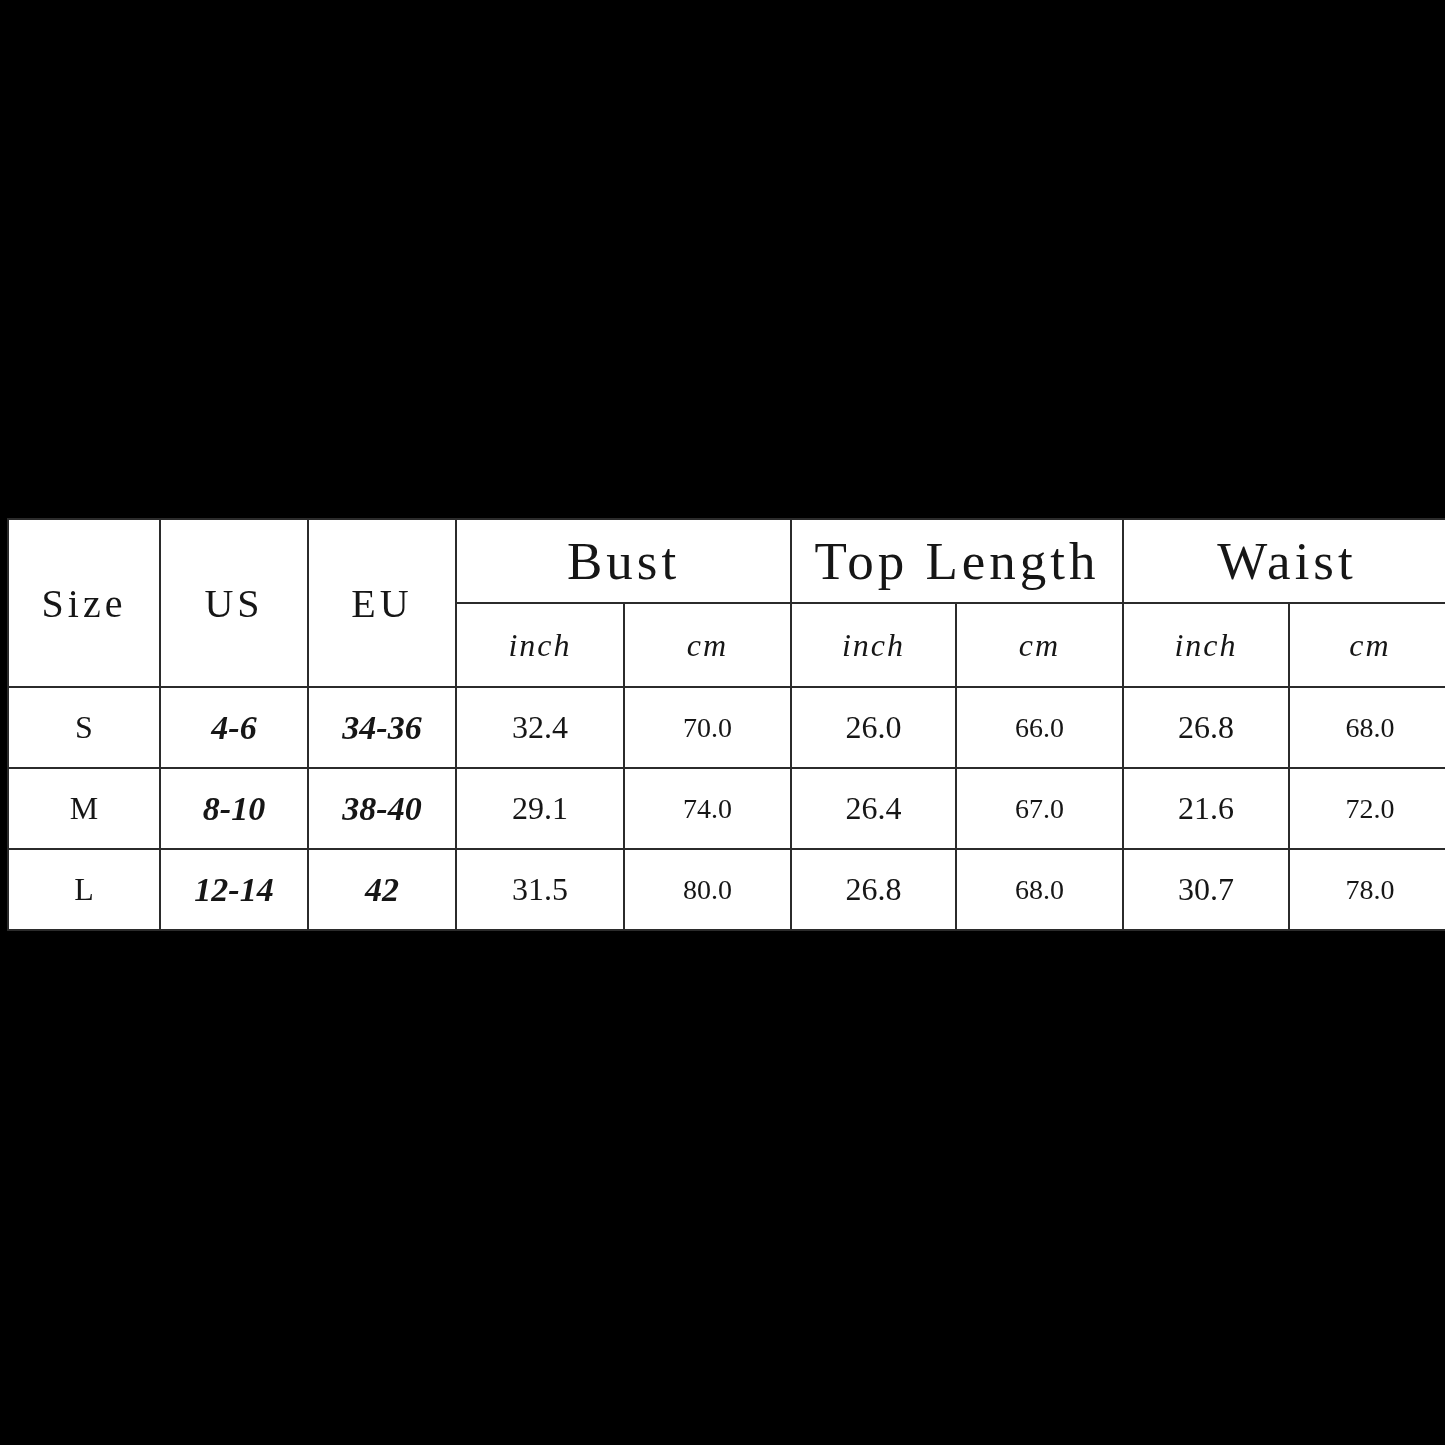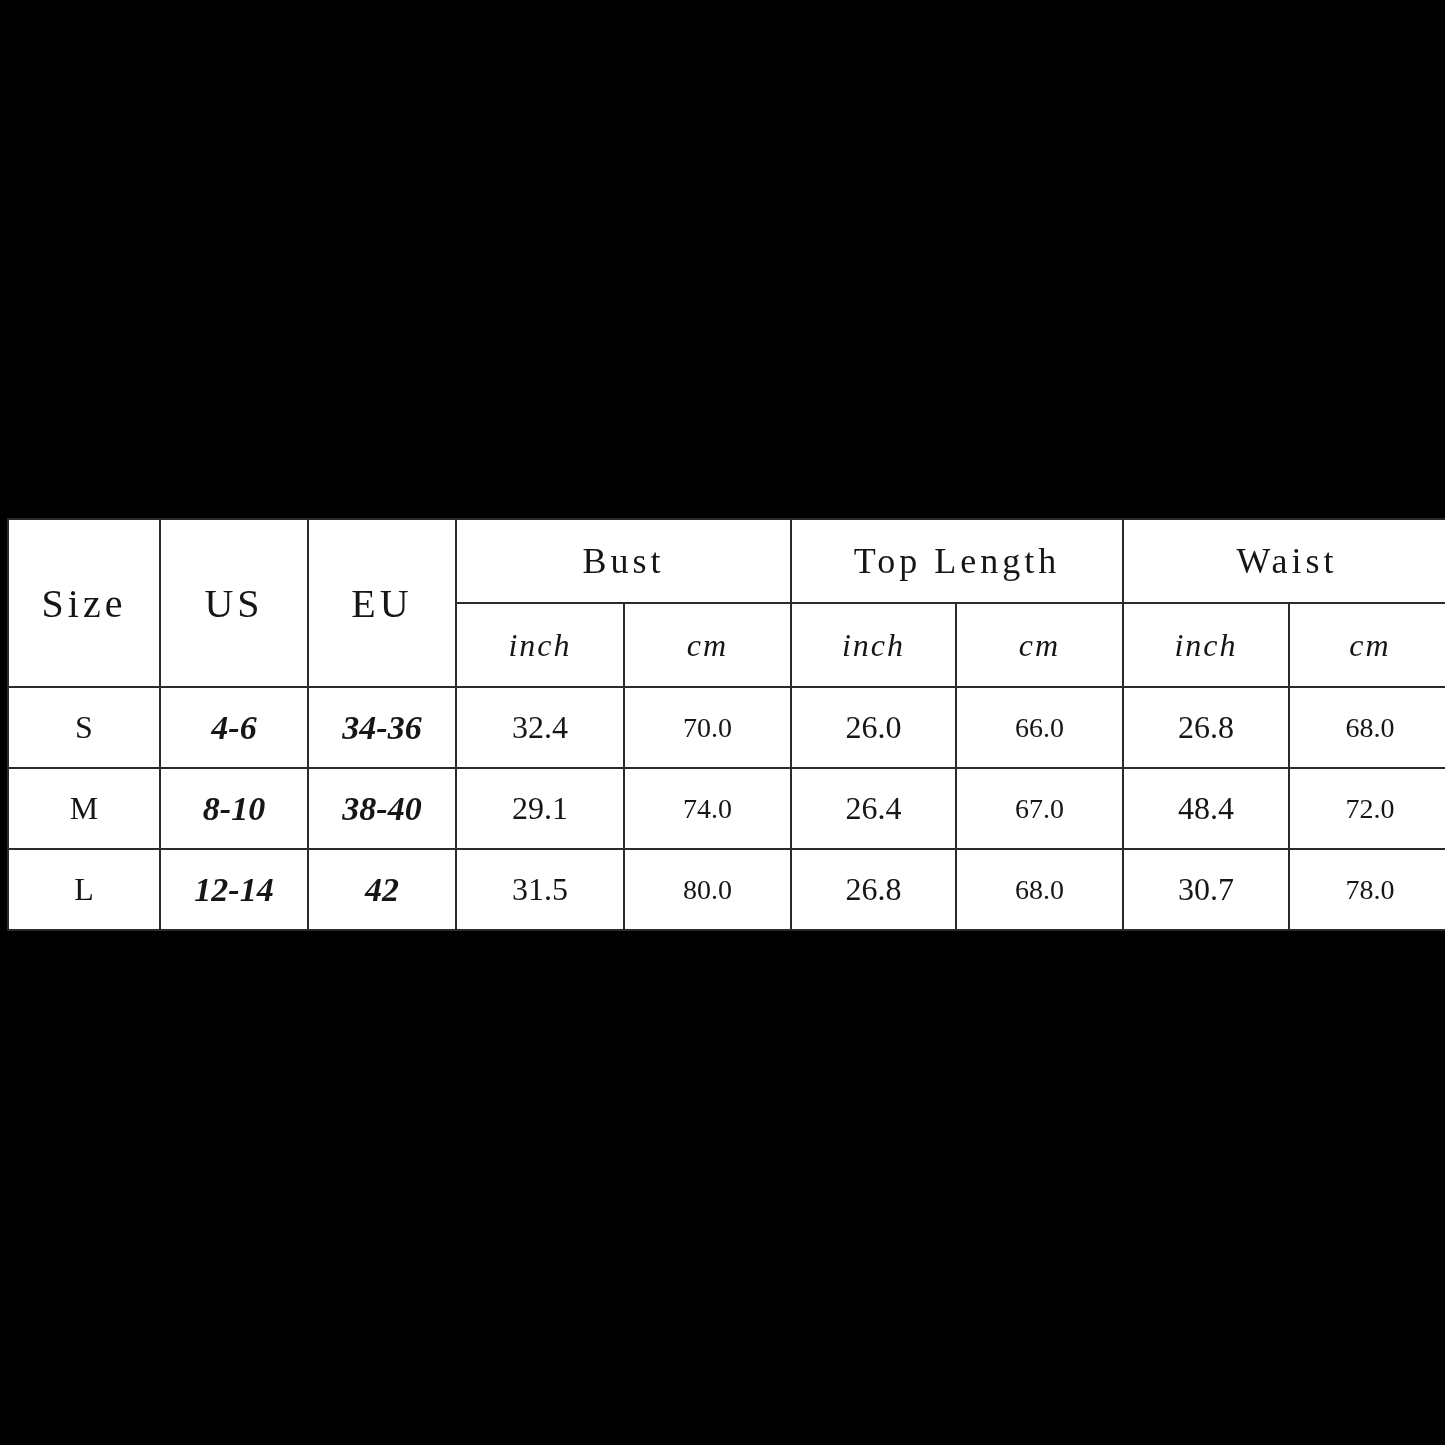--- a/index.html
+++ b/index.html
@@ -59,21 +59,21 @@
     background: #bdbdbd;
     font-family: "Liberation Serif", serif;
     font-size: 40px;
     letter-spacing: 4px;
     font-weight: 400;
     color: #121212;
   }
   td.hdr-group {
     background: #bdbdbd;
     font-family: "Liberation Serif", serif;
-    font-size: 36px;
+    font-size: 53px;
     letter-spacing: 4px;
     color: #121212;
   }
   td.hdr-unit {
     background: #bdbdbd;
     font-family: "Liberation Serif", serif;
     font-style: italic;
     font-size: 32px;
     letter-spacing: 2px;
     color: #141414;
@@ -172,21 +172,21 @@
         </tr>
 
         <tr class="data-row">
           <td class="size-cell">M</td>
           <td class="region-cell">8-10</td>
           <td class="region-cell">38-40</td>
           <td class="inch-cell">29.1</td>
           <td class="cm-cell">74.0</td>
           <td class="inch-cell">26.4</td>
           <td class="cm-cell">67.0</td>
-          <td class="inch-cell">48.4</td>
+          <td class="inch-cell">21.6</td>
           <td class="cm-cell">72.0</td>
         </tr>
 
         <tr class="data-row">
           <td class="size-cell">L</td>
           <td class="region-cell">12-14</td>
           <td class="region-cell">42</td>
           <td class="inch-cell">31.5</td>
           <td class="cm-cell">80.0</td>
           <td class="inch-cell">26.8</td>

